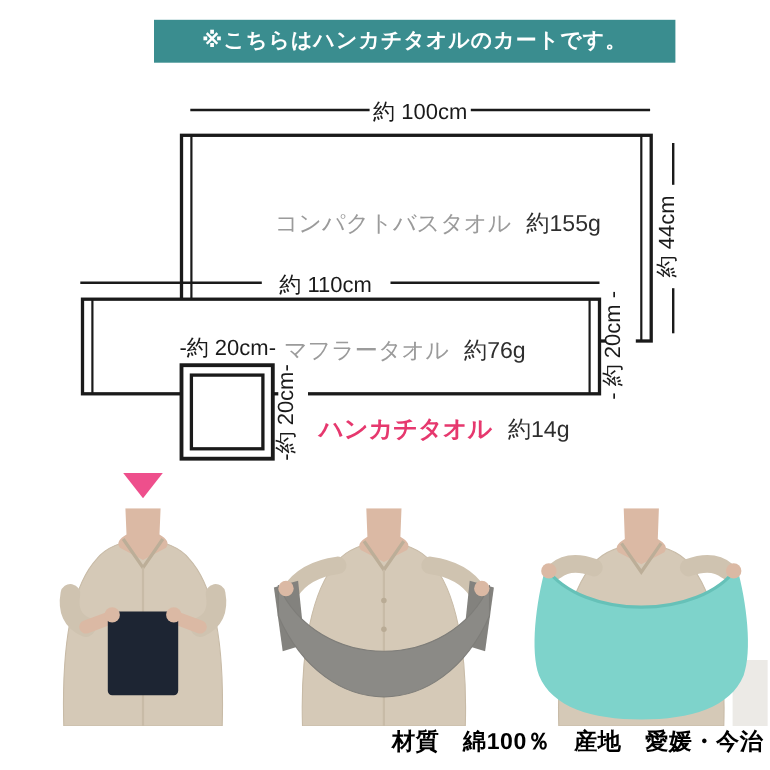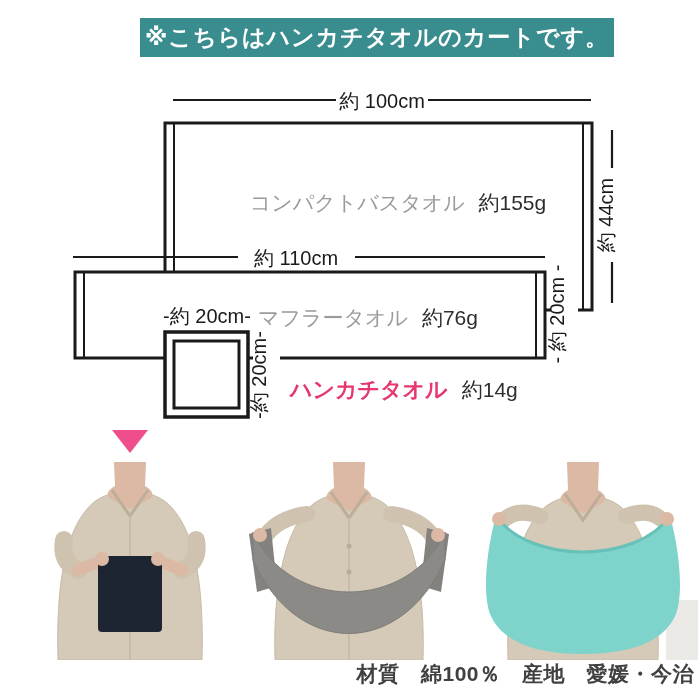--- a/index.html
+++ b/index.html
@@ -3,21 +3,21 @@
 <meta charset="utf-8">
 <style>
   html,body{margin:0;padding:0;background:#fff;}
   .stage{
     position:relative;width:700px;height:700px;background:#ffffff;overflow:hidden;
     font-family:"Liberation Sans","DejaVu Sans",sans-serif;color:#1a1a1a;
   }
   
   .banner{
     position:absolute;left:140px;top:18px;width:474px;height:39px;
-    background:#3a8d8f;color:#ffffff;font-size:23px;font-weight:bold;
+    background:#3a8d8f;color:#ffffff;font-size:19px;font-weight:bold;
     letter-spacing:1px;text-align:center;line-height:39px;white-space:nowrap;
   }
   
   .diagram{position:absolute;left:0;top:0;width:700px;height:700px;}
   .diagram text{font-family:"Liberation Sans","DejaVu Sans",sans-serif;fill:#1a1a1a;}
   .dim-label{font-size:20px;}
   .towel-name{fill:#9b9b9b;}
   .towel-weight{fill:#2e2e2e;}
   .hankachi-name{fill:#e6386e;font-weight:bold;}
   
@@ -26,21 +26,21 @@
     border-left:18px solid transparent;border-right:18px solid transparent;
     border-top:23px solid #ee4f8c;
   }
   
   .photos{position:absolute;left:30px;top:462px;width:670px;height:198px;display:flex;gap:7px;}
   .photo{position:relative;height:198px;background:#ffffff;}
   .photo svg{display:block;}
   
   .footer{
     position:absolute;right:6px;top:660px;width:690px;text-align:right;
-    font-size:21px;font-weight:600;color:#404040;letter-spacing:0.5px;white-space:nowrap;
+    font-size:21px;font-weight:600;color:#000000;letter-spacing:0.5px;white-space:nowrap;
   }
 </style>
 </head>
 <body>
 
 <div class="stage">
 
   <div class="banner">
     <span>※こちらはハンカチタオルのカートです。</span>
   </div>

